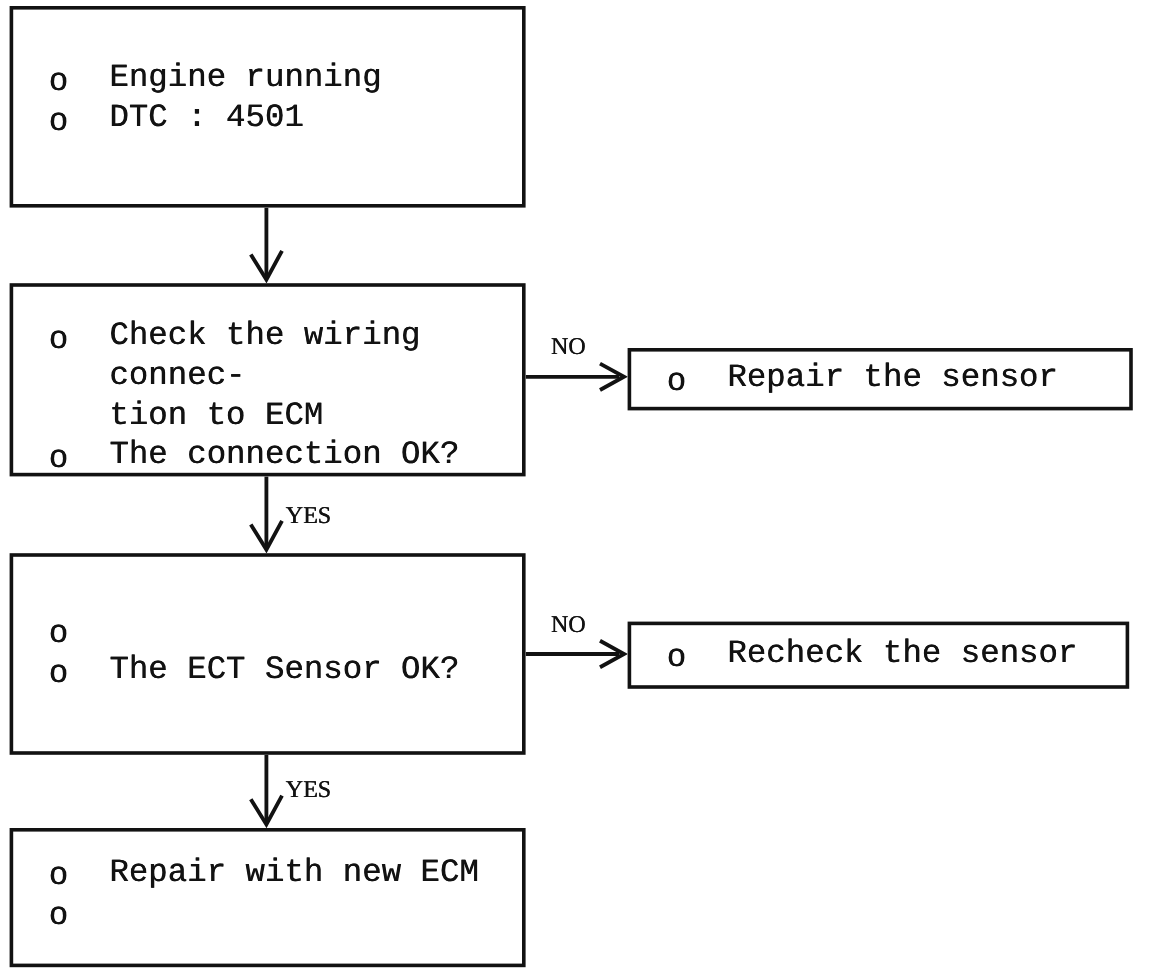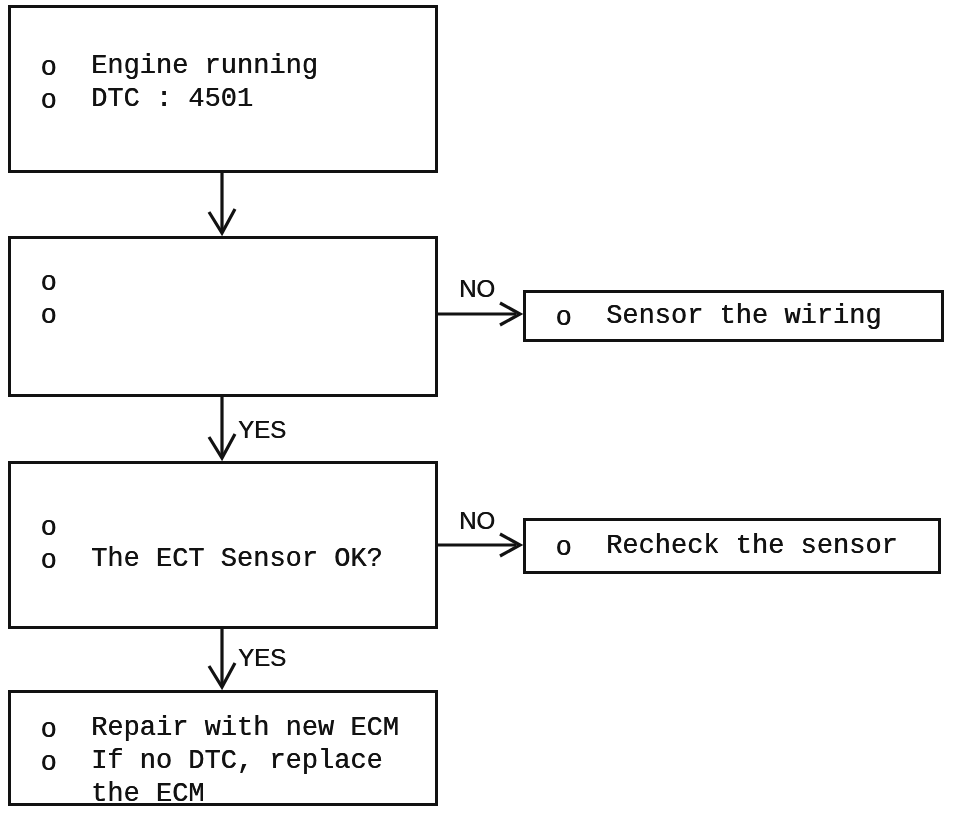--- a/index.html
+++ b/index.html
@@ -55,23 +55,24 @@
     height: 814px;
     pointer-events: none;
   }
   .arrow-layer line, .arrow-layer polyline {
     stroke: #121212;
     stroke-width: 3.2;
     fill: none;
   }
   .lbl {
     position: absolute;
-    font-size: 24px;
+    font-size: 20px;
     line-height: 28px;
     text-shadow: 0.4px 0 0 currentColor;
+    font-family: Liberation Serif, serif;
   }
   .lbl-no-wiring  { left: 459px; top: 275px; }
   .lbl-yes-wiring { left: 238px; top: 416px; }
   .lbl-no-sensor  { left: 459px; top: 507px; }
   .lbl-yes-sensor { left: 238px; top: 644px; }
 </style>
 </head>
 <body>
 
 <div class="canvas">
@@ -106,30 +107,33 @@
     </div>
     <div class="row">
       <span class="bullet">o</span>
       <span class="txt">DTC : 4501</span>
     </div>
   </div>
 
   <div class="box box-wiring">
     <div class="row">
       <span class="bullet">o</span>
+      <span class="txt">Check the wiring connec-
+tion to ECM</span>
     </div>
     <div class="row">
       <span class="bullet">o</span>
+      <span class="txt">The connection OK?</span>
     </div>
   </div>
 
   <div class="box box-repair">
     <div class="row">
       <span class="bullet">o</span>
-      <span class="txt">Sensor the wiring</span>
+      <span class="txt">Repair the sensor</span>
     </div>
   </div>
 
   <div class="box box-sensor">
     <div class="row">
       <span class="bullet">o</span>
     </div>
     <div class="row">
       <span class="bullet">o</span>
       <span class="txt">The ECT Sensor OK?</span>
@@ -143,21 +147,20 @@
     </div>
   </div>
 
   <div class="box box-recheck">
     <div class="row">
       <span class="bullet">o</span>
       <span class="txt">Repair with new ECM</span>
     </div>
     <div class="row">
       <span class="bullet">o</span>
-      <span class="txt">If no DTC, replace the ECM</span>
     </div>
   </div>
 
   <div class="lbl lbl-no-wiring">NO</div>
   <div class="lbl lbl-yes-wiring">YES</div>
   <div class="lbl lbl-no-sensor">NO</div>
   <div class="lbl lbl-yes-sensor">YES</div>
 
 </div>
 

